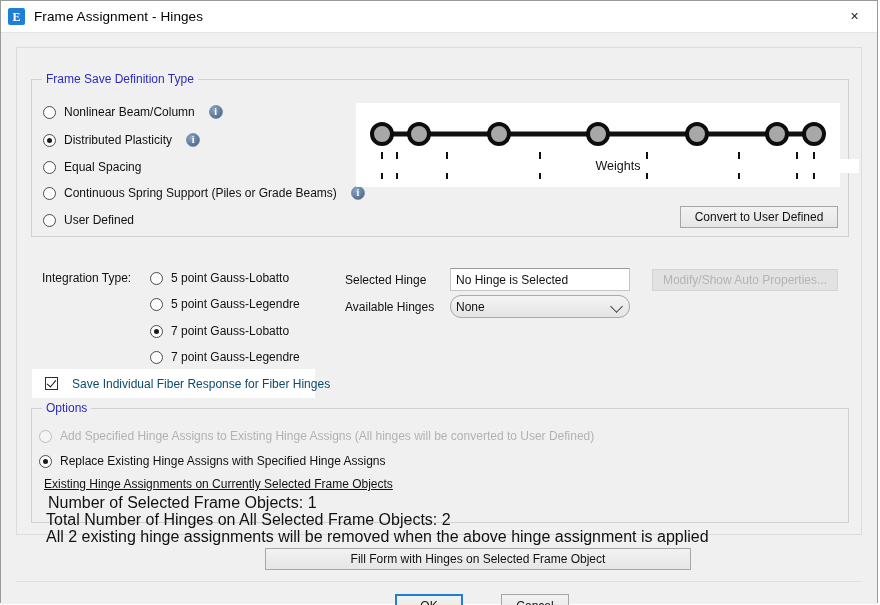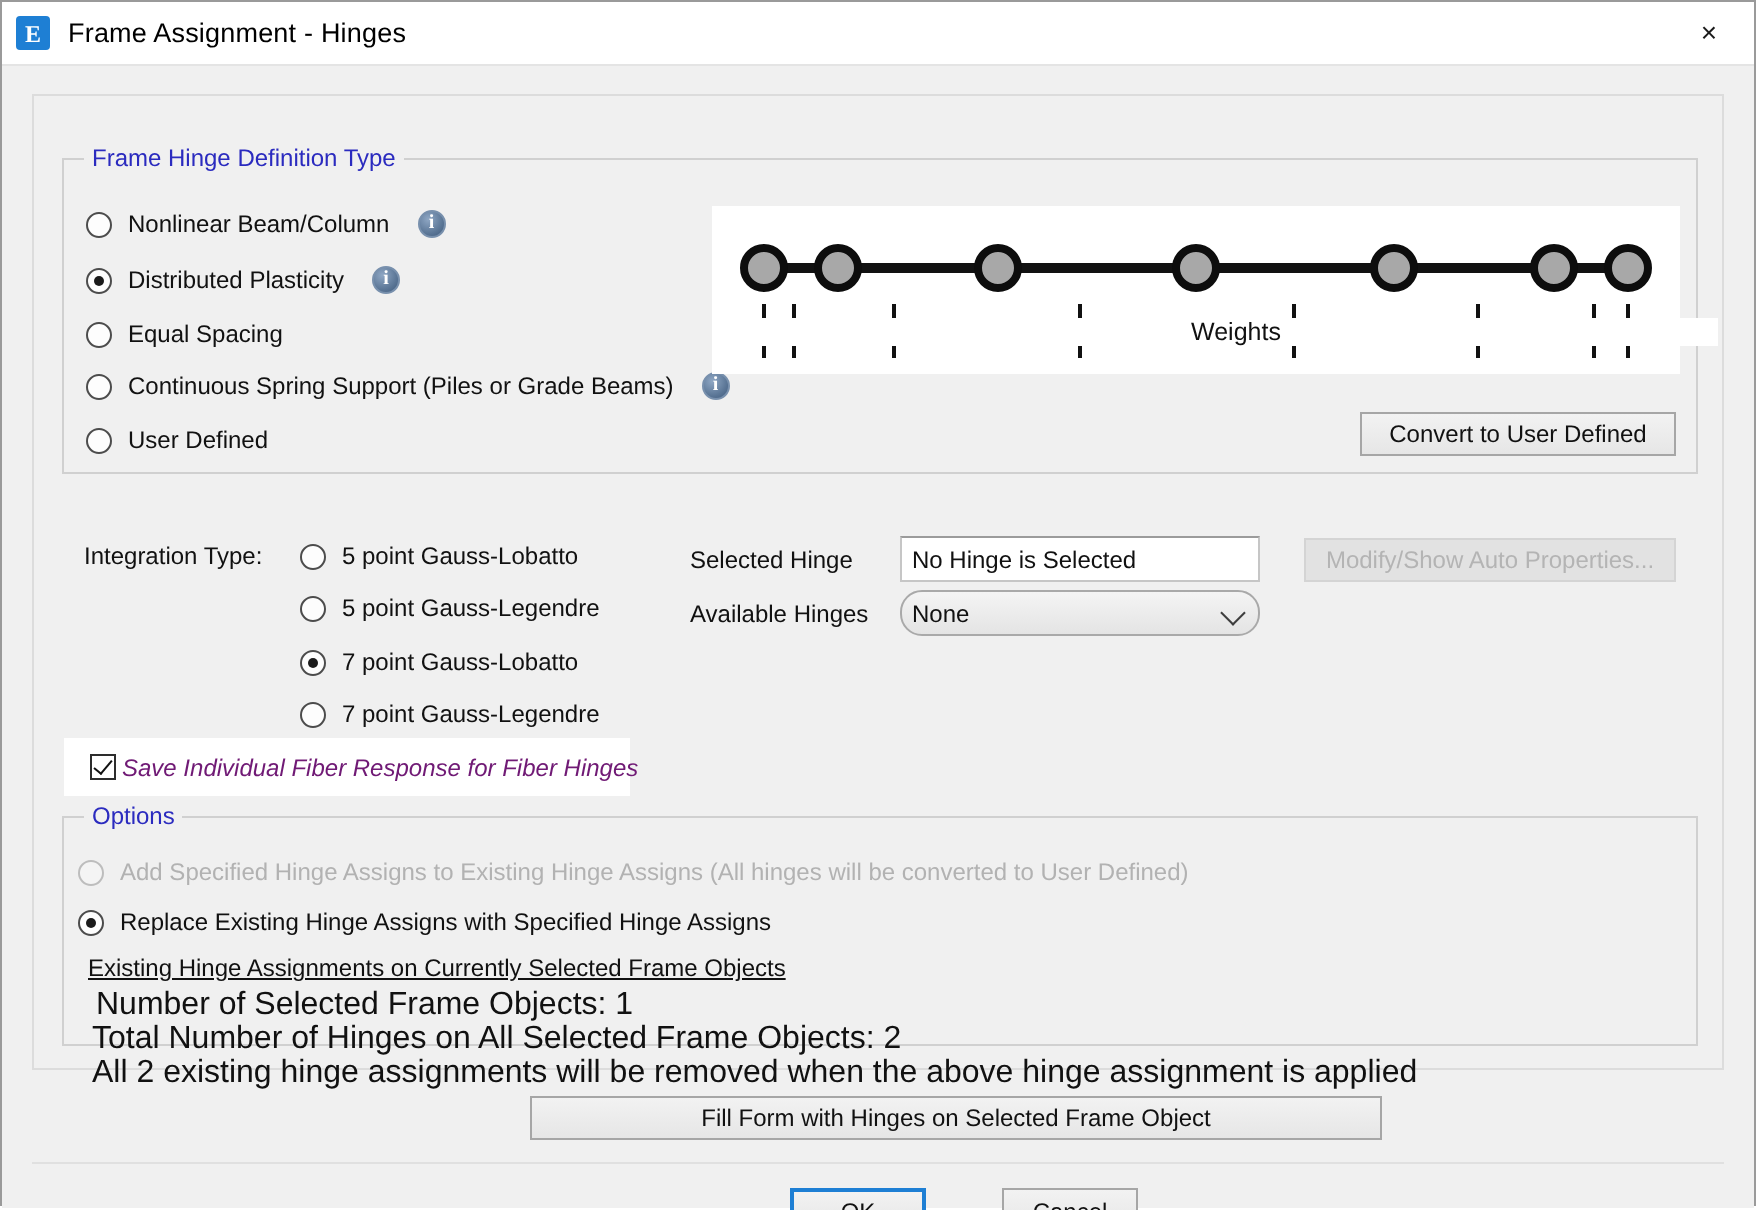--- a/index.html
+++ b/index.html
@@ -246,25 +246,24 @@
     position: absolute;
     left: 3px;
     top: 0px;
     width: 4px;
     height: 8px;
     border-right: 1.6px solid #111;
     border-bottom: 1.6px solid #111;
     transform: rotate(40deg);
   }
   .checkbox-label {
-    margin-left: 3px;
-    font-size: 12px;
-    color: #701a75;
-    white-space: nowrap;
-    font-style: italic;
+    margin-left: 14px;
+    font-size: 12px;
+    color: #0c4a6e;
+    white-space: nowrap;
   }
   
   .opt-heading {
     position: absolute;
     font-size: 12px;
     color: #111;
     text-decoration: underline;
     white-space: nowrap;
   }
   .opt-line {
@@ -290,21 +289,21 @@
     <div class="app-icon">E</div>
     <div class="title-text">Frame Assignment - Hinges</div>
     <div class="close-btn">×</div>
   </div>
 
   <div class="dialog-body">
 
     <div class="panel" style="top:14px; height:488px;"></div>
 
     <div class="group" style="left:30px; top:46px; width:818px; height:158px;">
-      <div class="group-title">Frame Hinge Definition Type</div>
+      <div class="group-title">Frame Save Definition Type</div>
     </div>
 
     <div class="radio-row" style="left:42px; top:72px;">
       <span class="radio"></span>
       <span class="radio-label">Nonlinear Beam/Column</span>
       <span class="info-icon">i</span>
     </div>
 
     <div class="radio-row" style="left:42px; top:100px;">
       <span class="radio checked"></span>

